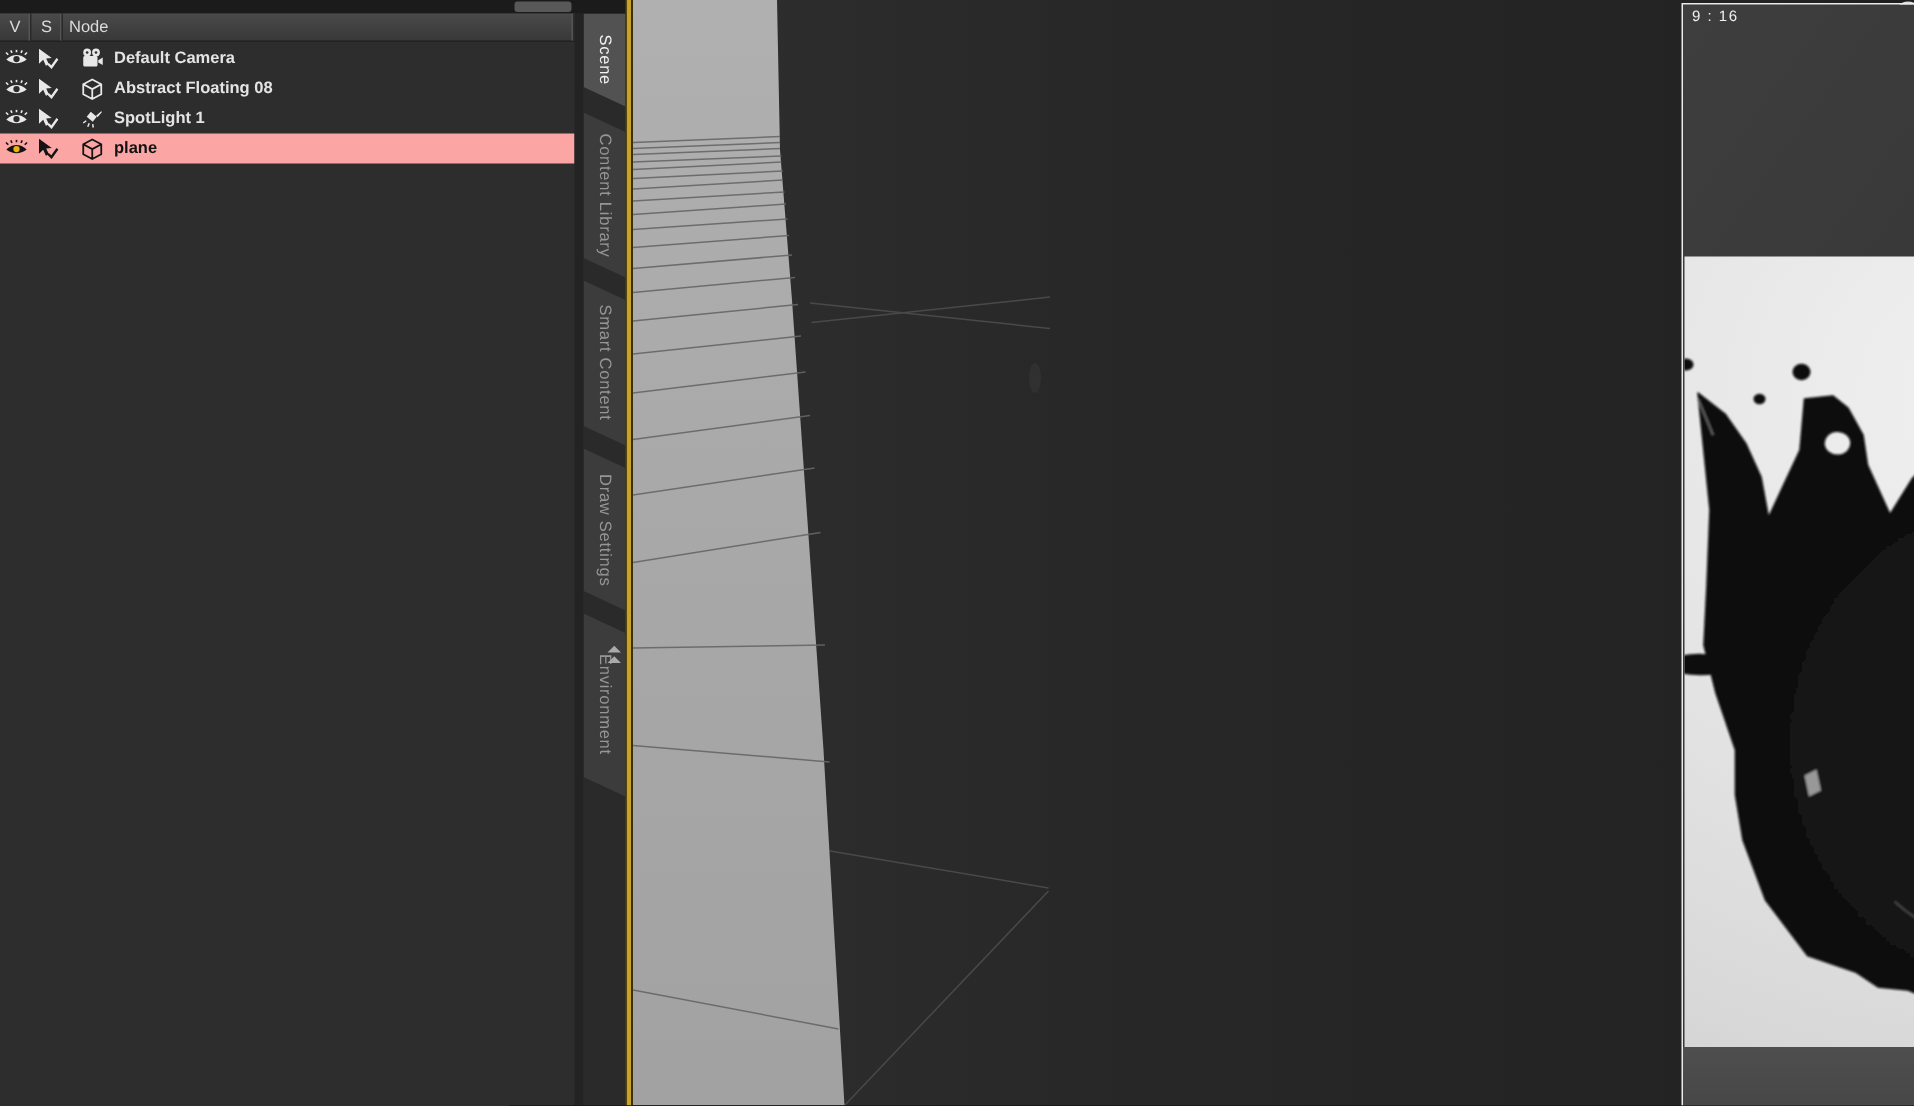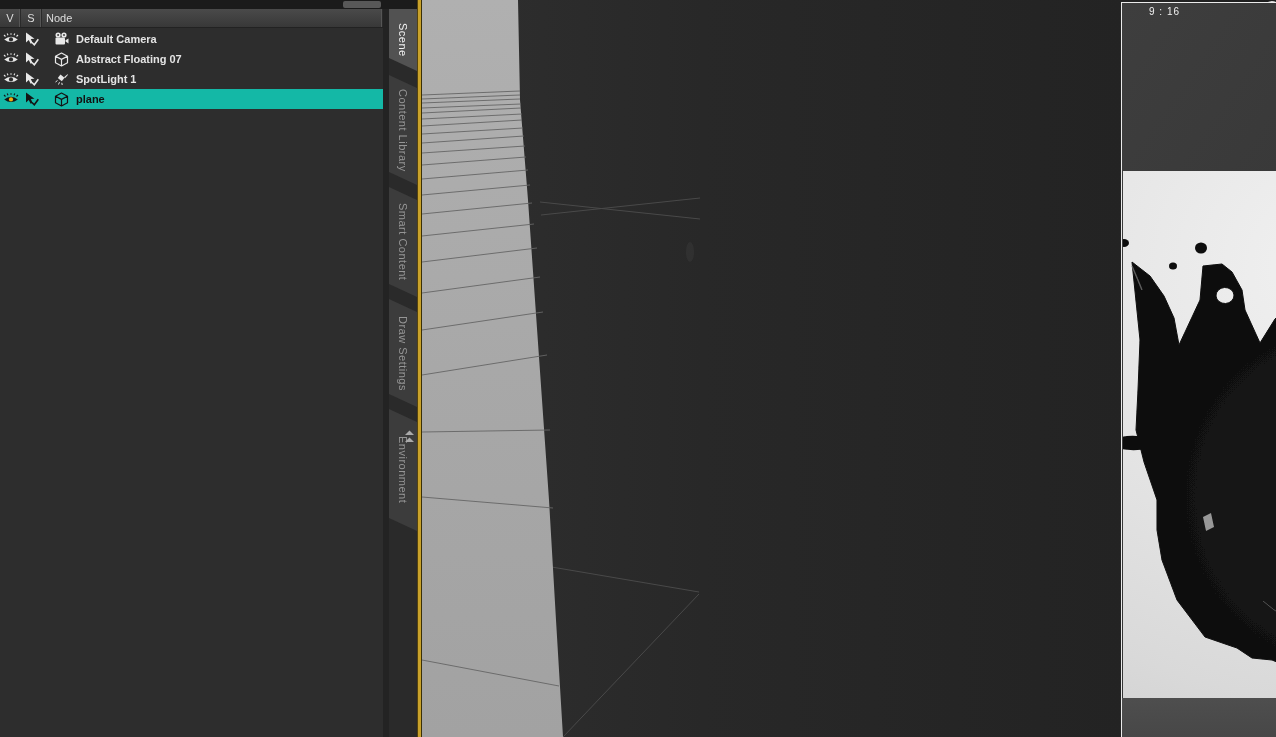--- a/index.html
+++ b/index.html
@@ -21,21 +21,21 @@
   .hcell.v{width:21px;} .hcell.s{width:21px;}
   .hcell.node{flex:1;justify-content:flex-start;padding-left:4px;}
 
   .rows{position:absolute;left:0;top:20px;width:383px;}
   .row{height:20px;display:flex;align-items:center;color:#e4e4e4;font-size:11px;font-weight:bold;}
   .row .ic{width:21px;display:flex;align-items:center;justify-content:center;flex:0 0 21px;}
   .row .indent{width:11px;flex:0 0 11px;}
   .row .nodeic{width:17px;flex:0 0 17px;display:flex;align-items:center;justify-content:center;margin-right:6px;}
   .row svg{display:block;}
   .row .stroke{stroke:#e8e8e8;} .row .fill{fill:#e8e8e8;}
-  .row.selected{background:#14b8a6;color:#121212;}
+  .row.selected{background:#fca5a5;color:#121212;}
   .row.selected .stroke{stroke:#141414;} .row.selected .fill{fill:#141414;}
 
   
   .rail-gap{position:absolute;left:383px;top:9px;width:6px;height:728px;background:#232323;}
   .tab-rail{position:absolute;left:389px;top:9px;width:28px;height:728px;background:#2a2a2a;}
   .vtab{position:absolute;left:0;width:28px;display:flex;align-items:center;justify-content:center;
     writing-mode:vertical-rl;font-size:11px;letter-spacing:.5px;color:#969696;background:#3c3c3c;
     clip-path:polygon(0 0,100% 13px,100% 100%,0 calc(100% - 13px));cursor:pointer;}
   .vtab.active{background:#525252;color:#f2f2f2;
     clip-path:polygon(0 0,100% 0,100% 100%,0 calc(100% - 13px));}
@@ -43,21 +43,21 @@
 
   .yellow-line{position:absolute;left:417px;top:0;width:5px;height:737px;
     background:linear-gradient(90deg,#55430e 0 1px,#c9a22b 1px 4px,#3a3008 4px 5px);}
 
   
   .viewport{position:absolute;left:422px;top:0;width:854px;height:737px;background:#262626;}
   .vp-svg{position:absolute;left:0;top:0;}
 
   .frame{position:absolute;left:699px;top:2px;width:498px;height:737px;
     border:1px solid #ebebeb;background:linear-gradient(125deg,#3e3e3e,#343434 55%,#323232);}
-  .frame-label{position:absolute;left:6px;top:3px;color:#f0f0f0;font-size:10px;letter-spacing:1px;margin-left:21px;}
+  .frame-label{position:absolute;left:6px;top:3px;color:#f0f0f0;font-size:10px;letter-spacing:1px;}
   .render{position:absolute;left:1px;top:168px;width:489px;height:527px;
     background:radial-gradient(130% 110% at 45% 18%,#f1f1f1 0%,#e6e6e6 40%,#d9d9d9 75%,#cccccc 100%);}
   .below-strip{position:absolute;left:0;top:695px;width:496px;height:40px;
     background:linear-gradient(#4e4e4e,#474747);}
 </style>
 </head>
 <body>
 
 <div class="app">
 
@@ -116,21 +116,21 @@
                 <path class="fill" d="M2 0.5 L2 10.5 L4.8 7.9 L6.6 11.8 L8.6 10.8 L6.8 7 L10.5 6.7Z"></path>
                 <path class="stroke" d="M8 10.5 L10.3 12.8 L14.3 7.2" stroke-width="1.6" fill="none"></path>
               </svg>
           </span>
           <span class="indent"></span>
           <span class="nodeic">
             <svg width="15" height="15" viewBox="0 0 15 15">
                 <path class="stroke" d="M7.5 1 L13.5 4.2 L13.5 10.8 L7.5 14 L1.5 10.8 L1.5 4.2 Z M1.5 4.2 L7.5 7.4 L13.5 4.2 M7.5 7.4 L7.5 14" fill="none" stroke-width="1.2" stroke-linejoin="round"></path>
               </svg>
           </span>
-          <span>Abstract Floating 07</span>
+          <span>Abstract Floating 08</span>
         </div>
 
         <div class="row">
           <span class="ic">
             <svg width="16" height="12" viewBox="0 0 16 12">
                 <path class="fill" d="M1.2 6.6 Q8 0.8 14.8 6.6 Q8 11.6 1.2 6.6Z"></path>
                 <circle cx="8" cy="6.4" r="2.1" fill="#2d2d2d"></circle>
                 <path class="stroke" d="M2.5 3.5 L1 2 M5 2.2 L4.2 0.6 M8 1.8 L8 0.2 M11 2.2 L11.8 0.6 M13.5 3.5 L15 2" stroke-width="1.1" fill="none"></path>
               </svg>
           </span>

